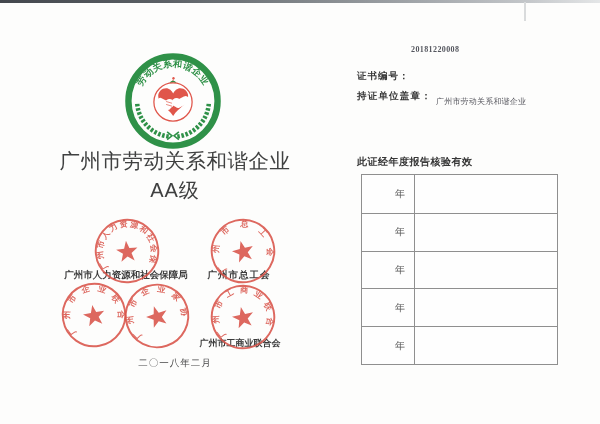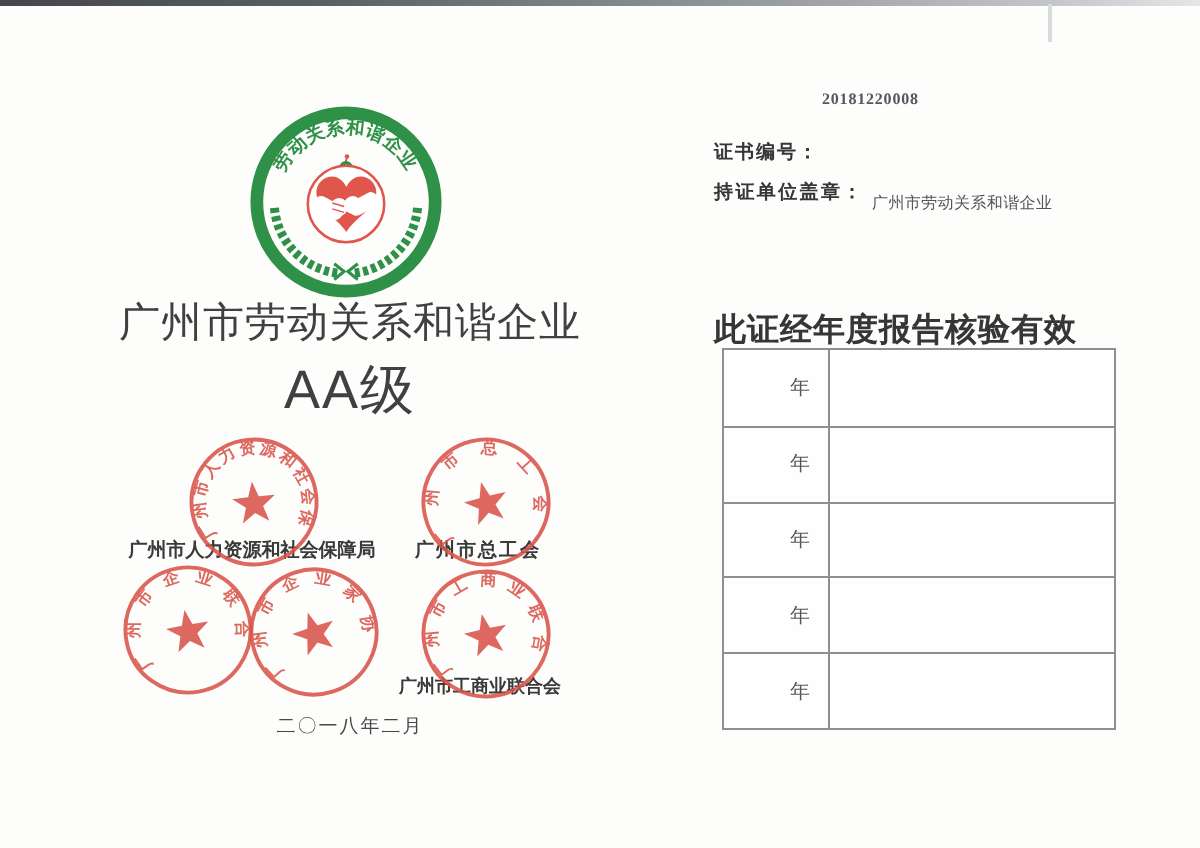--- a/index.html
+++ b/index.html
@@ -17,21 +17,21 @@
   .fold-mark{position:absolute;left:524px;top:2px;width:1.5px;height:19px;background:#d9dbdc;}
 
   
   .emblem{position:absolute;left:124px;top:52px;width:98px;height:98px;}
   .title{
     position:absolute;left:30px;top:147px;width:290px;
     text-align:center;font-size:20.5px;letter-spacing:.5px;font-weight:400;color:#3f4040;
   }
   .grade{
     position:absolute;left:30px;top:177px;width:290px;
-    text-align:center;font-size:27px;letter-spacing:1px;font-weight:500;color:#3f4040;
+    text-align:center;font-size:20px;letter-spacing:1px;font-weight:500;color:#3f4040;
   }
   .stamp{position:absolute;width:82px;height:82px;opacity:.88;z-index:2;}
   .stamp svg{width:100%;height:100%;}
   .stamp-1{left:86px;top:210px;transform:rotate(-6deg);}
   .stamp-2{left:202px;top:210px;transform:rotate(-14deg);}
   .stamp-3{left:53px;top:274px;transform:rotate(-10deg);}
   .stamp-4{left:116px;top:275px;transform:rotate(-18deg);}
   .stamp-5{left:202px;top:276px;transform:rotate(-12deg);}
   .sig-label{
     position:absolute;z-index:1;font-weight:bold;color:#3a3a3a;text-align:center;white-space:nowrap;
@@ -50,21 +50,21 @@
   .cert-no-label{left:357px;top:38px;font-size:9.5px;letter-spacing:1px;margin-top:32px;}
   .cert-no-value{
     position:absolute;left:411px;top:45px;font-family:"Liberation Serif",serif;
     font-size:8px;color:#54565e;letter-spacing:.4px;font-weight:bold;
   }
   .holder-label{left:357px;top:90px;font-size:9.5px;letter-spacing:1.2px;}
   .holder-name{
     position:absolute;left:436px;top:96px;font-family:"Liberation Serif",serif;
     font-size:8px;color:#55555c;letter-spacing:.2px;white-space:nowrap;
   }
-  .verify-heading{left:357px;top:155px;font-size:16px;letter-spacing:.5px;}
+  .verify-heading{left:357px;top:155px;font-size:10px;letter-spacing:.5px;}
 
   .year-table{
     position:absolute;left:361px;top:174px;width:197px;height:191px;
     display:grid;grid-template-rows:repeat(5,1fr);
     border:1px solid #8f8f8f;background:#fefefe;box-sizing:border-box;
   }
   .trow{display:grid;grid-template-columns:53px 1fr;border-top:1px solid #8f8f8f;}
   .trow:first-child{border-top:none;}
   .tcell-year{
     border-right:1px solid #8f8f8f;display:flex;align-items:center;justify-content:flex-end;

